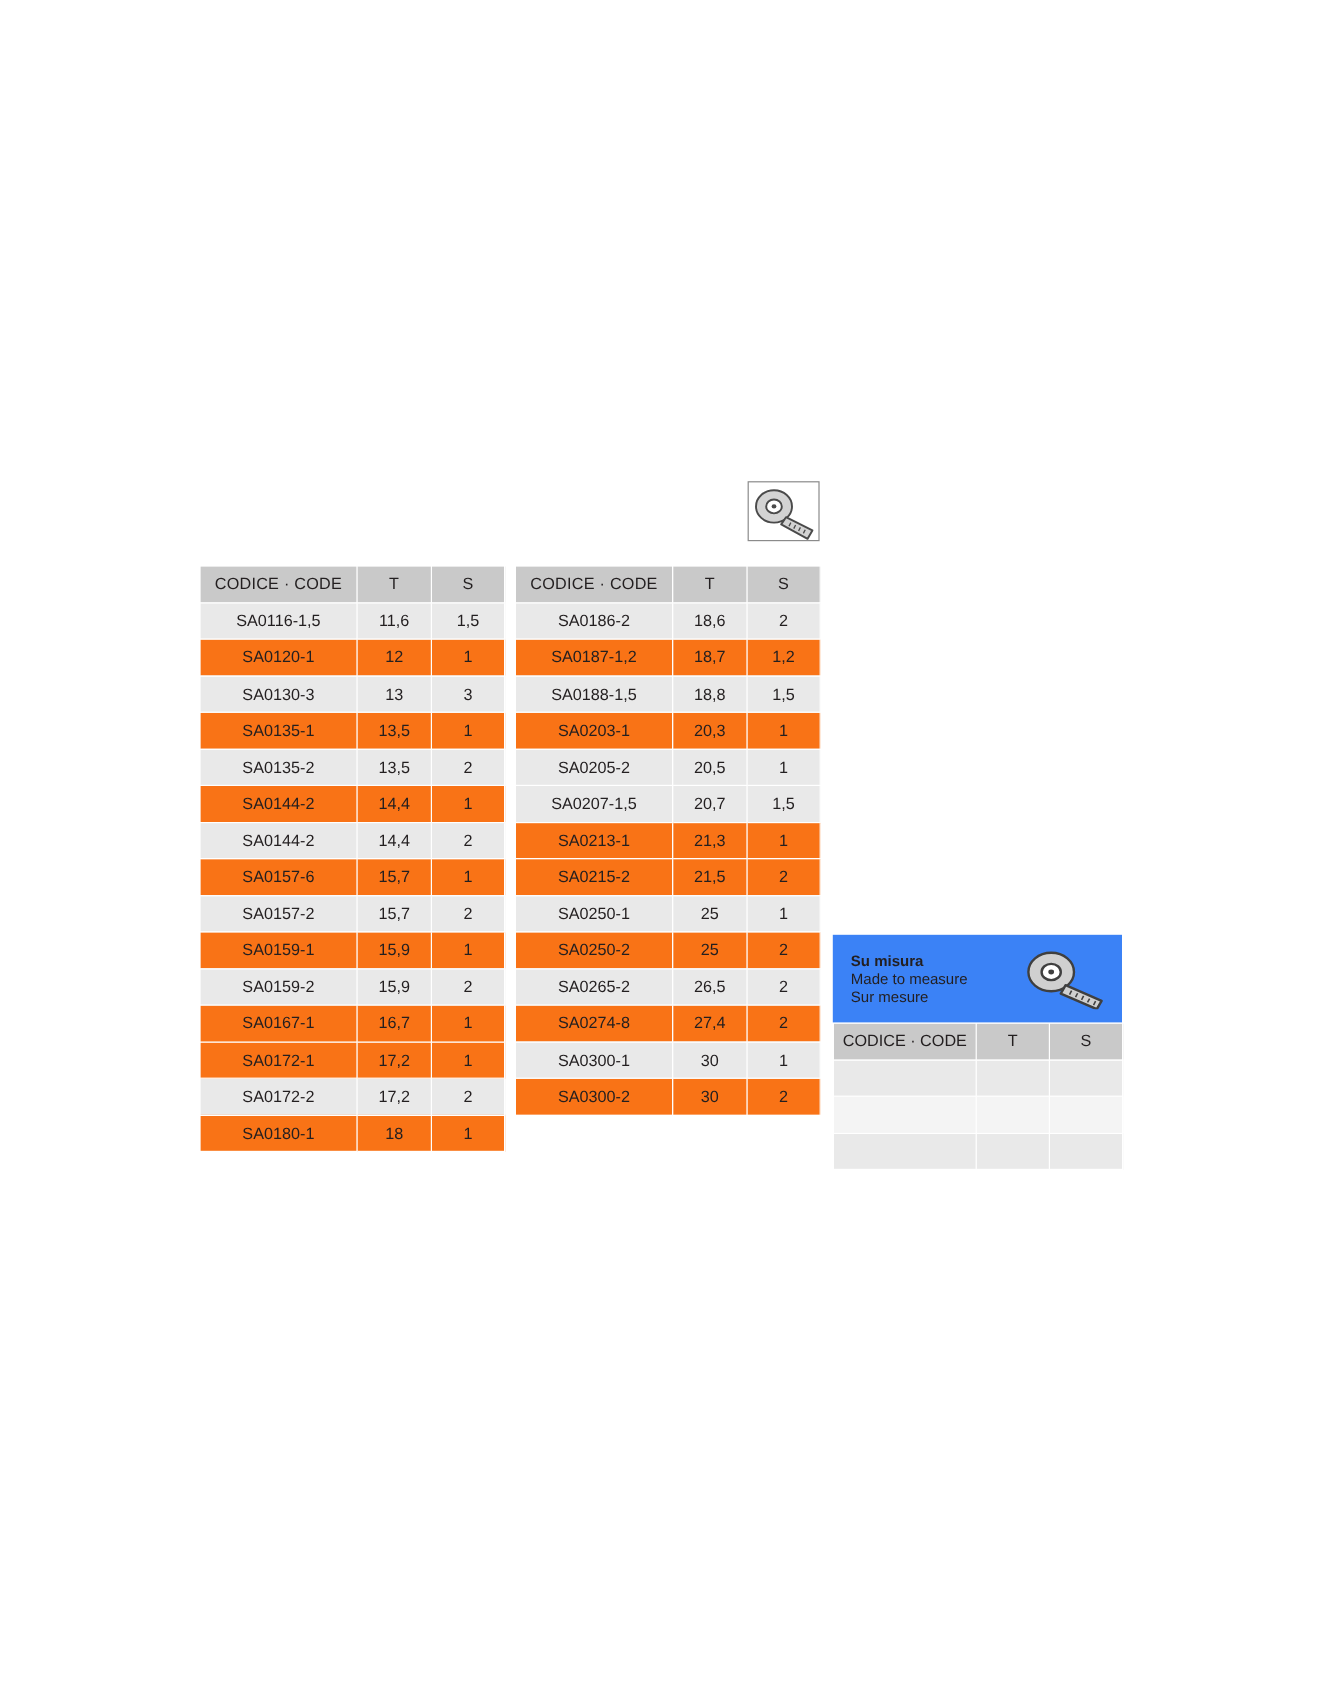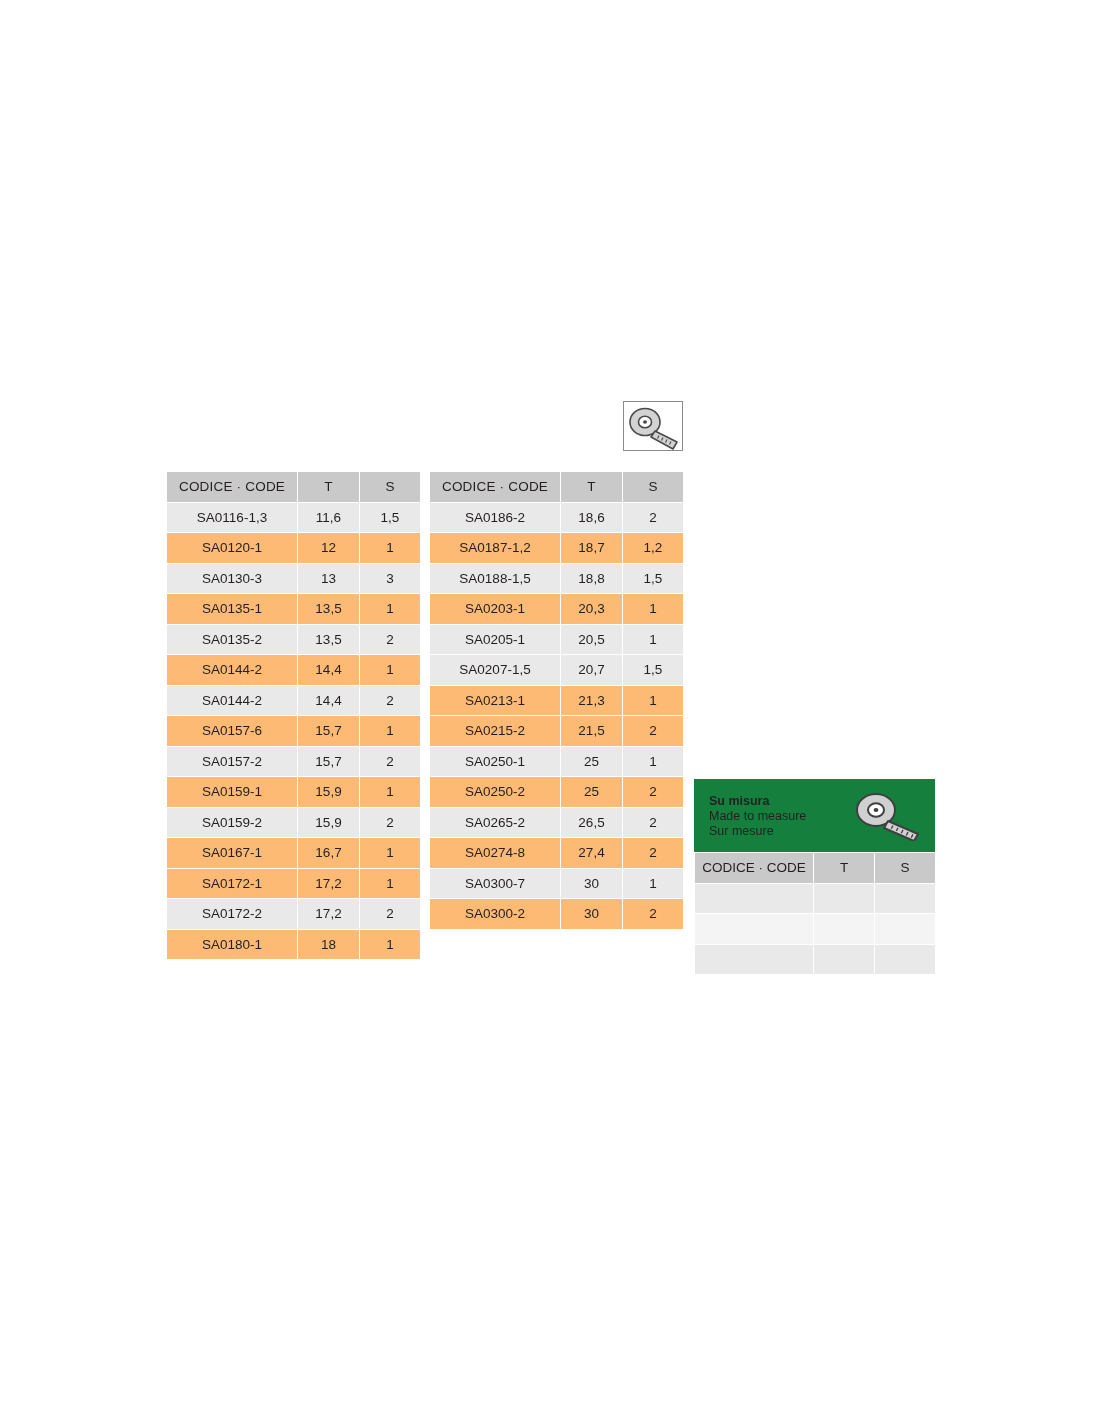--- a/index.html
+++ b/index.html
@@ -51,21 +51,21 @@
   }
   table.spec th {
     background: #c9c9c9;
     font-size: 13.5px;
     letter-spacing: 0.2px;
   }
   table.spec td {
     background: #e9e9e9;
   }
   table.spec tr.alt td {
-    background: #fdba74;
+    background: #f97316;
   }
 
   
   #table-left {
     left: 166px;
     top: 471px;
   }
   #table-left .c-code { width: 131px; }
   #table-left .c-t    { width: 62px; }
   #table-left .c-s    { width: 61px; }
@@ -80,21 +80,21 @@
   #table-right .c-s    { width: 61px; }
 
   
   .mtm {
     position: absolute;
     left: 694px;
     top: 779px;
     width: 241px;
   }
   .mtm-head {
-    background: #15803d;
+    background: #3b82f6;
     height: 73px;
     position: relative;
     box-sizing: border-box;
   }
   .mtm-labels {
     position: absolute;
     left: 15px;
     top: 15px;
     line-height: 15px;
     font-size: 12.5px;
@@ -156,21 +156,21 @@
   </colgroup>
   <thead>
     <tr>
       <th>CODICE · CODE</th>
       <th>T</th>
       <th>S</th>
     </tr>
   </thead>
   <tbody id="left-body">
       <tr>
-        <td>SA0116-1,3</td>
+        <td>SA0116-1,5</td>
         <td>11,6</td>
         <td>1,5</td>
       </tr>
       <tr class="alt">
         <td>SA0120-1</td>
         <td>12</td>
         <td>1</td>
       </tr>
       <tr>
         <td>SA0130-3</td>
@@ -268,21 +268,21 @@
         <td>SA0188-1,5</td>
         <td>18,8</td>
         <td>1,5</td>
       </tr>
       <tr class="alt">
         <td>SA0203-1</td>
         <td>20,3</td>
         <td>1</td>
       </tr>
       <tr>
-        <td>SA0205-1</td>
+        <td>SA0205-2</td>
         <td>20,5</td>
         <td>1</td>
       </tr>
       <tr>
         <td>SA0207-1,5</td>
         <td>20,7</td>
         <td>1,5</td>
       </tr>
       <tr class="alt">
         <td>SA0213-1</td>
@@ -308,21 +308,21 @@
         <td>SA0265-2</td>
         <td>26,5</td>
         <td>2</td>
       </tr>
       <tr class="alt">
         <td>SA0274-8</td>
         <td>27,4</td>
         <td>2</td>
       </tr>
       <tr>
-        <td>SA0300-7</td>
+        <td>SA0300-1</td>
         <td>30</td>
         <td>1</td>
       </tr>
       <tr class="alt">
         <td>SA0300-2</td>
         <td>30</td>
         <td>2</td>
       </tr>
     </tbody>
 </table>

